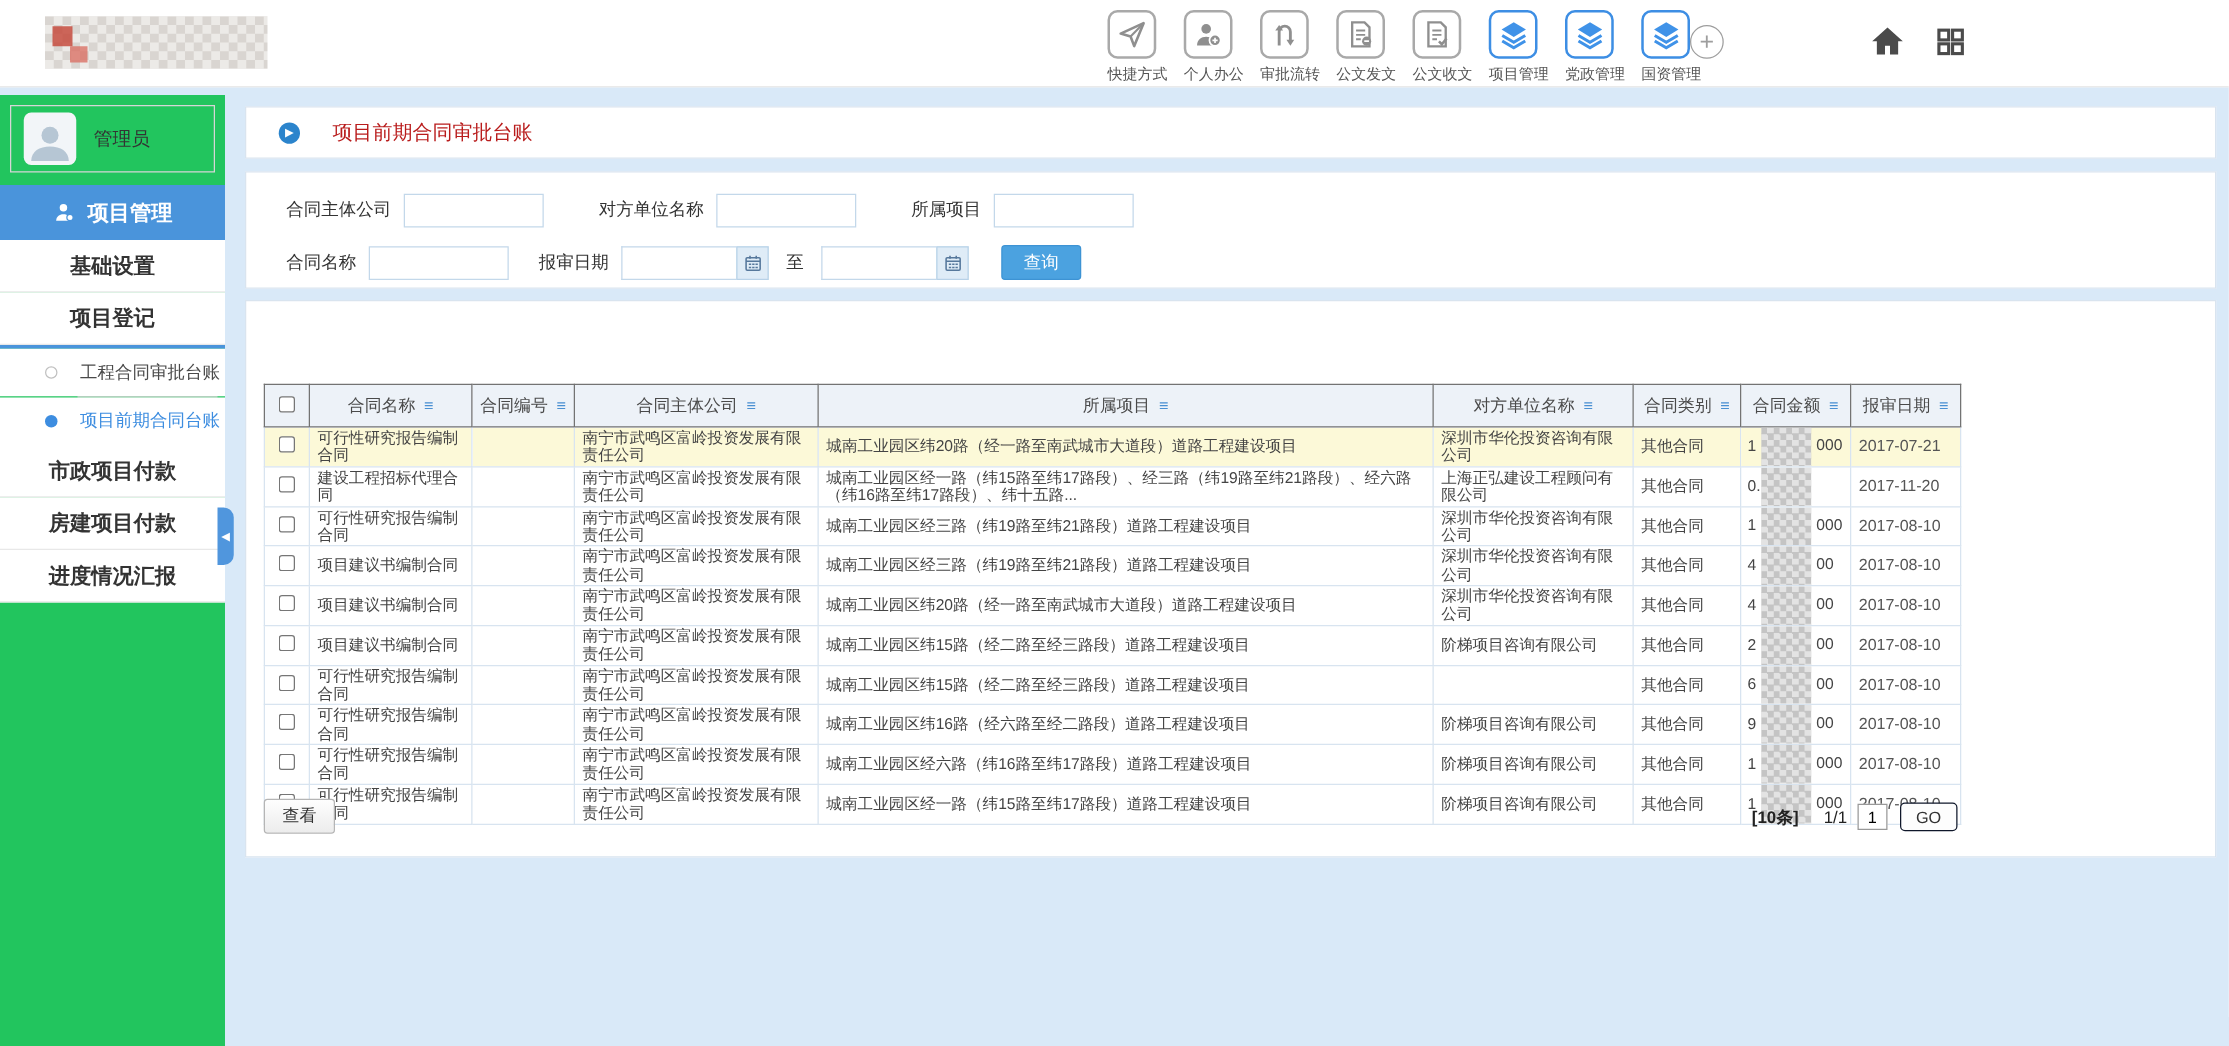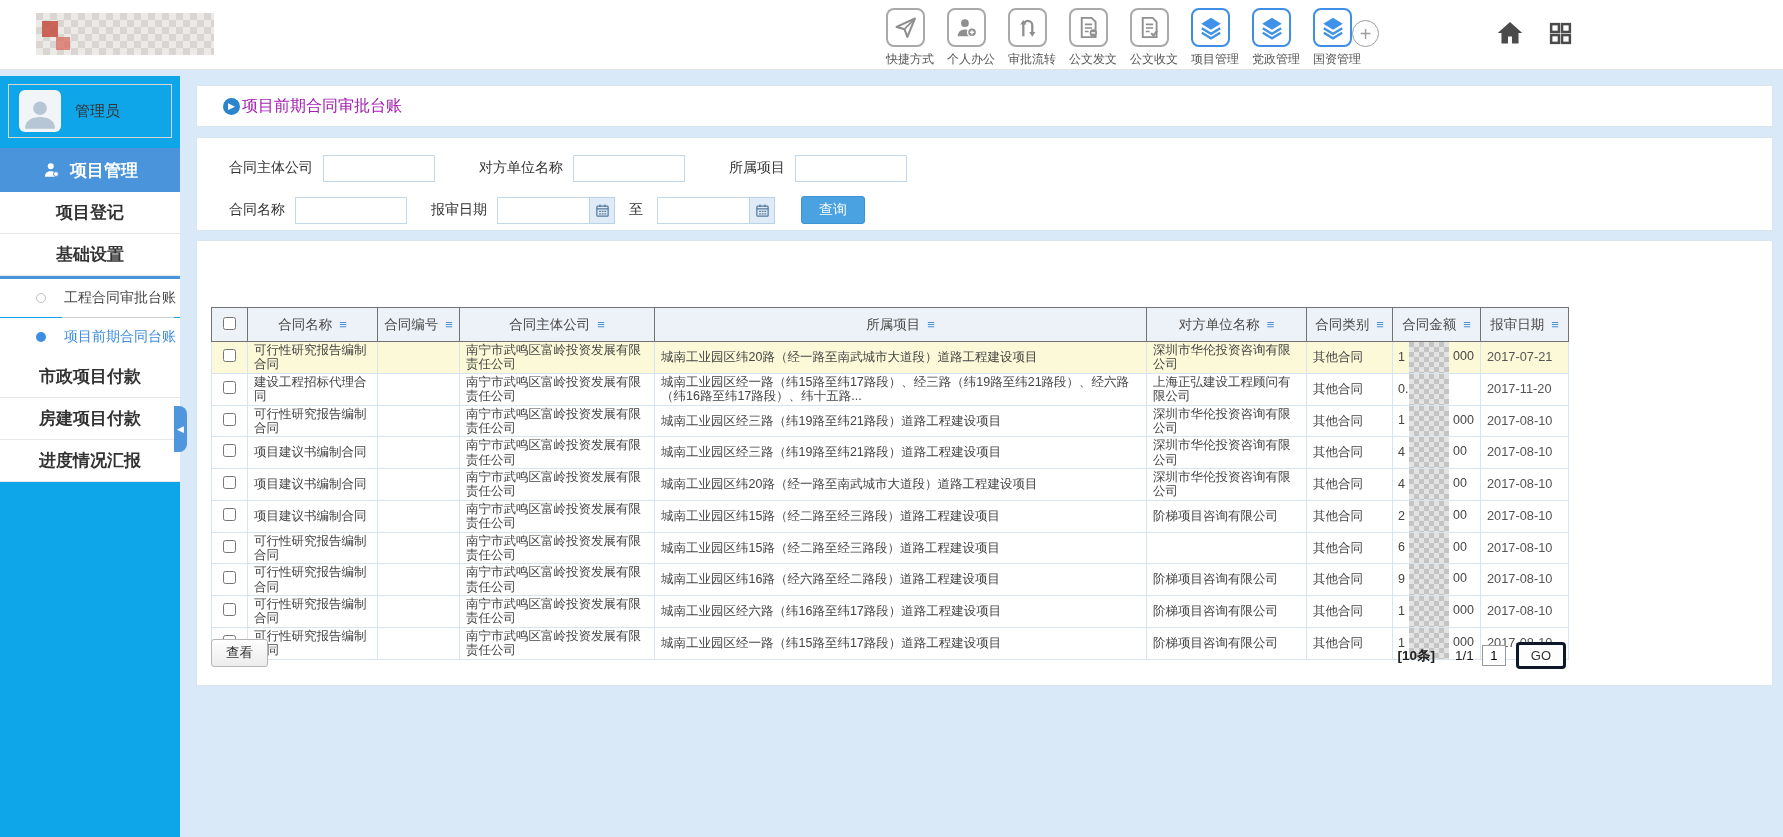--- a/index.html
+++ b/index.html
@@ -22,21 +22,21 @@
   .plus-wrap { position:absolute; left:1352px; top:20px; }
   .plus-circle { display:flex; width:27px; height:27px; border:1.5px solid #9e9e9e; border-radius:50%;
     color:#9e9e9e; font-size:20px; line-height:24px; align-items:center; justify-content:center; }
   .corner-icons { position:absolute; left:1496px; top:19px; display:flex; gap:24px; align-items:center; }
   .corner-icon { cursor:pointer; display:block; }
 
   
   .page-body { position:absolute; left:0; top:70px; width:1783px; height:767px; background:#d9e9f8; }
 
   
-  .sidebar { position:absolute; left:0; top:6px; width:180px; height:761px; background:#0ea5e9; }
+  .sidebar { position:absolute; left:0; top:6px; width:180px; height:761px; background:#22c55e; }
   .admin-card { width:164px; height:54px; margin:8px auto 0 8px; border:1px solid #d6d6d6;
     display:flex; align-items:center; padding-left:10px; gap:14px; }
   .avatar { width:42px; height:42px; border-radius:6px; background:#f2f5f8; display:flex; align-items:flex-end; justify-content:center; overflow:hidden; }
   .admin-name { font-size:15px; color:#333; }
   .menu-wrap { margin-top:10px; }
   .menu-item { height:42px; display:flex; align-items:center; justify-content:center; gap:8px;
     font-size:17px; font-weight:bold; color:#333; border-bottom:1px solid #e8e8e8; cursor:pointer; background:#fff; }
   .menu-item.top-active { height:44px; background:#4a94db; color:#fff; border-bottom:none; }
   .menu-item.selected { background:#ededed; position:relative; border-bottom:none; }
   .red-ellipse { position:absolute; left:12px; top:-3px; width:150px; height:46px;
@@ -50,21 +50,21 @@
   .bullet.solid { background:#3d8de0; }
   .sub-sep { height:1px; background:#cfcfcf; margin:0 6px 0 62px; }
   .collapse-handle { position:absolute; left:174px; top:330px; width:13px; height:46px; background:#5096dd;
     border-radius:0 8px 8px 0; color:#fff; font-size:9px; display:flex; align-items:center; justify-content:center; cursor:pointer; }
 
   
   .panel { position:absolute; left:196px; width:1577px; background:#fff; border:1px solid #d9e4ef; }
   .title-panel { top:15px; height:42px; display:flex; align-items:center; padding-left:26px; }
   .title-bullet { width:17px; height:17px; border-radius:50%; background:#2b84cc; color:#fff; font-size:9px;
     display:flex; align-items:center; justify-content:center; }
-  .page-title { margin-left:2px; font-size:16px; color:#a21caf; }
+  .page-title { margin-left:26px; font-size:16px; color:#b91c1c; }
 
   .search-panel { top:67px; height:94px; }
   .s-row { position:absolute; left:32px; display:flex; align-items:center; height:28px; }
   .s-row1 { top:16px; } .s-row2 { top:58px; }
   .f-label { font-size:14px; color:#333; margin-right:10px; white-space:nowrap; }
   .f-input { width:112px; height:27px; border:1px solid #c3d8ea; background:#fff; font-size:13px; padding:0 5px; color:#333; }
   .gap44 { margin-right:44px; } .gap24 { margin-right:24px; }
   .date-group { display:flex; align-items:stretch; }
   .date-input { width:92px; height:27px; border:1px solid #c3d8ea; border-right:none; background:#fff; font-size:13px; padding:0 5px; }
   .cal-btn { width:26px; height:27px; border:1px solid #b8d2e8; background:#dfecf7; display:flex; align-items:center; justify-content:center; cursor:pointer; }
@@ -87,21 +87,21 @@
   .censor { position:absolute; left:16px; top:0; bottom:0; width:40px;
     background:repeating-conic-gradient(#e3e3e3 0% 25%, #c4c4c4 0% 50%) 0 0/10px 10px; }
   .amt-post { position:absolute; left:60px; top:0; line-height:28px; }
 
   .view-btn { position:absolute; left:14px; top:398px; padding:4px 14px; font-size:13.5px; color:#333;
     border:1px solid #b5b5b5; border-radius:3px; background:linear-gradient(#fefefe,#ececec); cursor:pointer; }
   .pager { position:absolute; top:401px; right:206px; display:flex; align-items:center; font-size:13.5px; color:#222; }
   .pager .count { font-weight:bold; }
   .pager .ind { margin-left:20px; }
   .pager .page-input { width:24px; height:21px; margin-left:8px; border:1px solid #999; text-align:center; font-size:13px; }
-  .pager .go-btn { margin-left:10px; padding:3px 12px; border:3px solid #0f172a; border-radius:4px;
+  .pager .go-btn { margin-left:10px; padding:3px 12px; border:1px solid #0f172a; border-radius:4px;
     background:#fdfdfd; font-size:13px; color:#333; cursor:pointer; }
 </style>
 </head>
 <body>
 
 <div class="top-header">
   <div class="logo-censor">
       <i class="a"></i>
       <i class="b"></i>
     </div>
@@ -221,24 +221,24 @@
         <span style="display:flex;">
           <svg viewBox="0 0 24 24" width="20" height="20">
               <circle cx="10.5" cy="7.5" r="3.6" fill="#fff"></circle>
               <path d="M3.5 20 c0-4.2 3.1-6.4 7-6.4 s7 2.2 7 6.4 z" fill="#fff"></path>
               <circle cx="16.8" cy="16.8" r="3" fill="#fff" stroke="#4a94db" stroke-width="1.2"></circle>
             </svg>
         </span>
         <span>项目管理</span>
       </div>
       <div class="menu-item">
+        <span>基础设置</span>
+      </div>
+      <div class="menu-item">
         <span>项目登记</span>
-      </div>
-      <div class="menu-item">
-        <span>基础设置</span>
       </div>
       <div class="blue-divider"></div>
       <div class="submenu-item">
         <i class="bullet hollow"></i>
         <span>工程合同审批台账</span>
       </div>
       <div class="sub-sep"></div>
       <div class="submenu-item active">
         <i class="bullet solid"></i>
         <span>项目前期合同台账</span>

